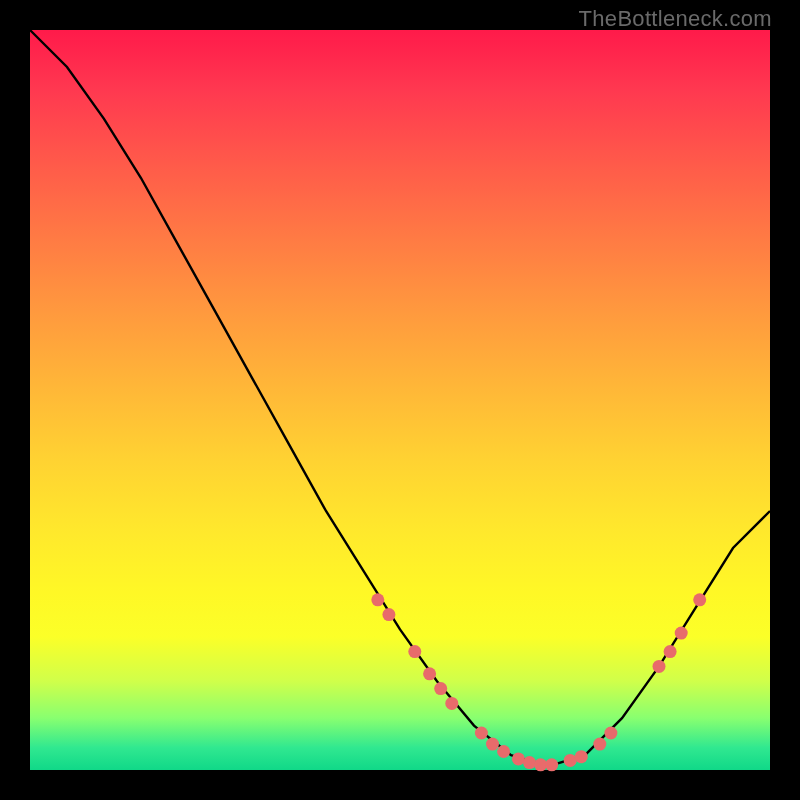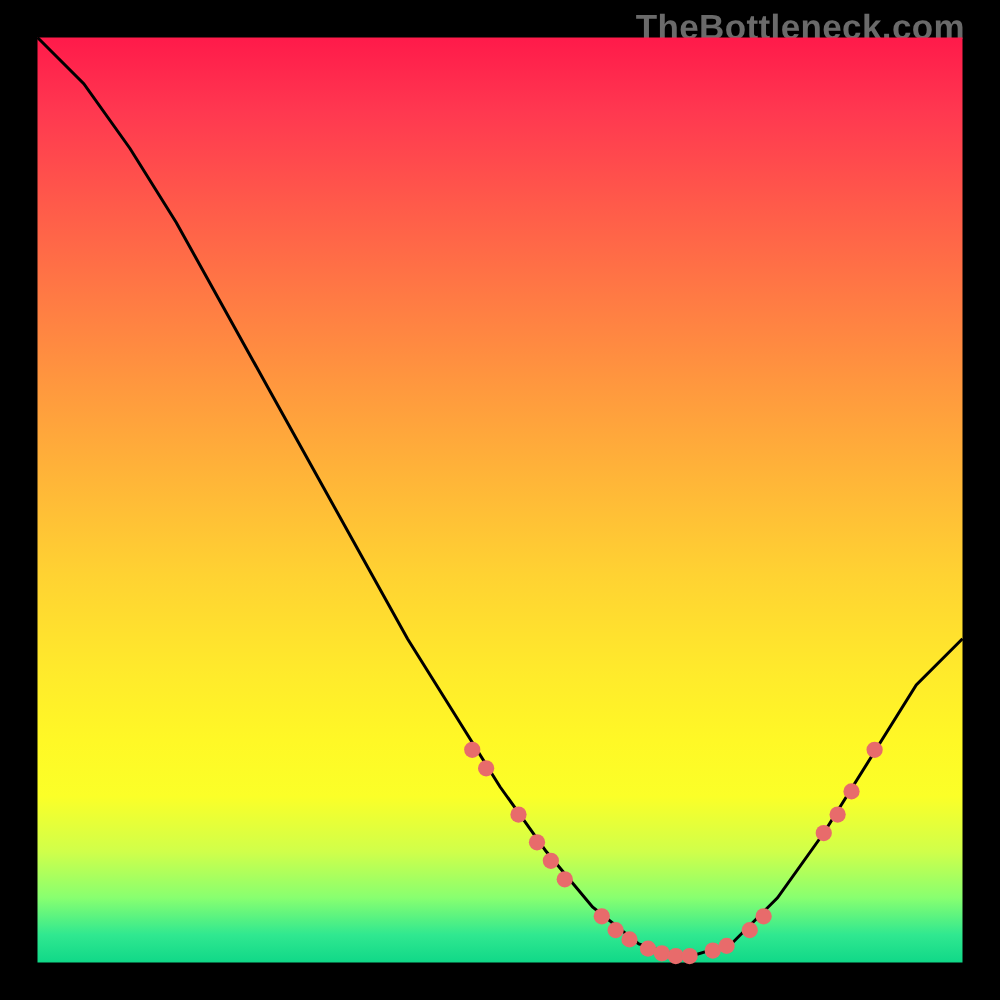--- a/index.html
+++ b/index.html
@@ -30,22 +30,22 @@
       #d0ff4a 88%,
       #88ff70 93%,
       #30e890 97%,
       #10d888 100%
     );
   }
   .watermark {
     position: absolute;
     top: 6px;
     right: 28px;
-    font-size: 28px;
-    font-weight: bold;
+    font-size: 22px;
+    font-weight: normal;
     color: #6a6a6a;
     letter-spacing: 0.3px;
   }
   svg.curve {
     position: absolute;
     left: 0;
     top: 0;
     width: 740px;
     height: 740px;
     overflow: visible;

